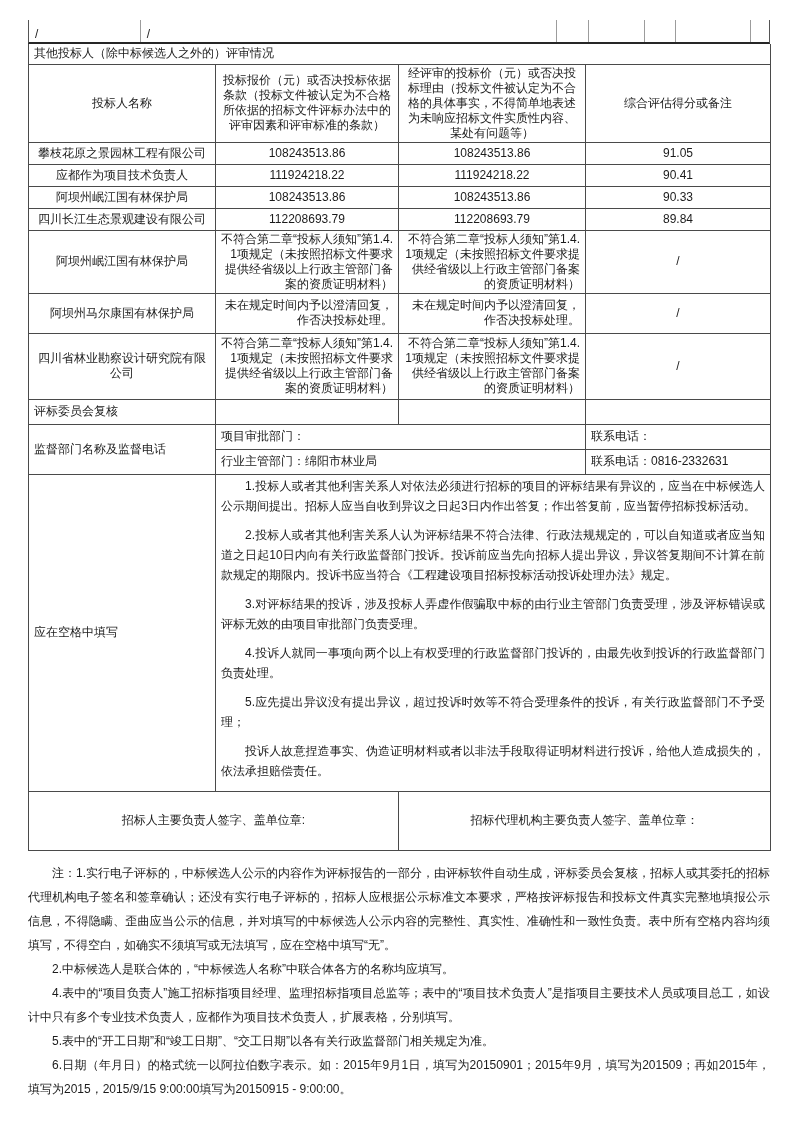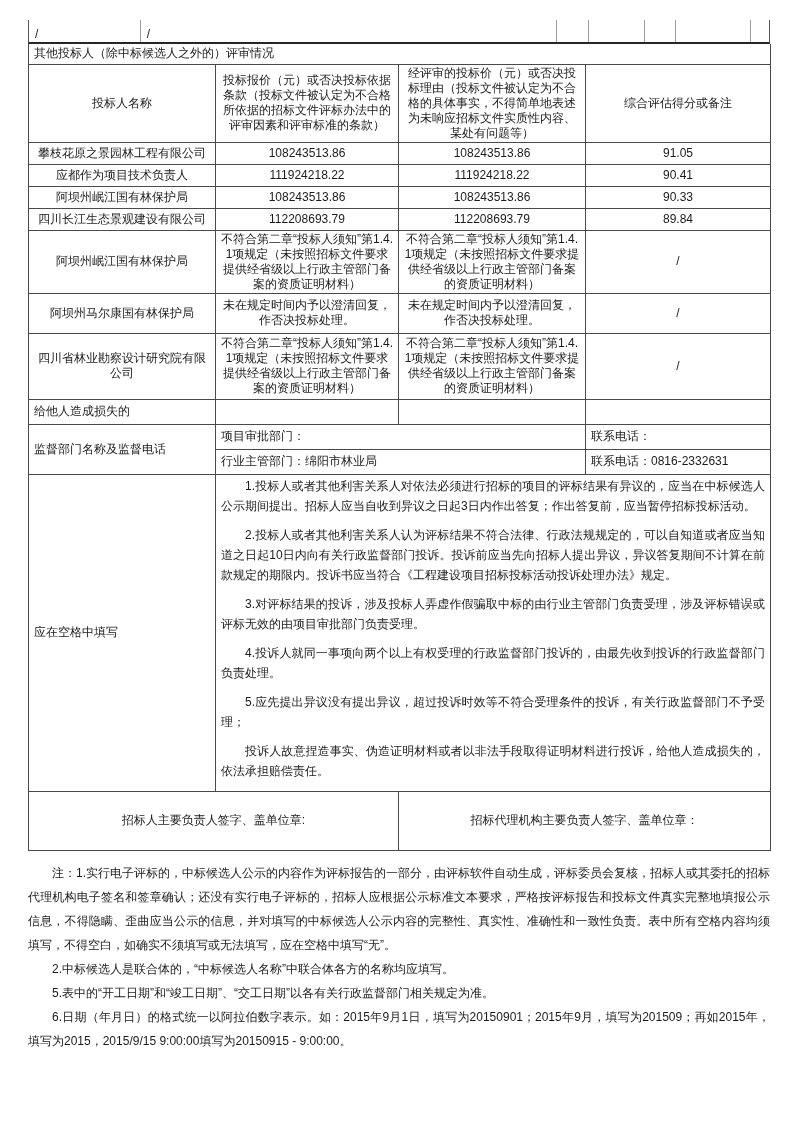--- a/index.html
+++ b/index.html
@@ -27,21 +27,21 @@
   .tc{text-align:center;}
   .tl{text-align:left;}
   .sec-title{height:20px;padding:2px 4px;}
   .hdr td{height:76px;line-height:15px;text-align:center;}
   .r-sm td{height:22px;text-align:center;}
   .r-m1 td{height:60px;line-height:15px;}
   .r-m2 td{height:40px;line-height:15px;}
   .r-m3 td{height:66px;line-height:15px;}
   .r-pub td{height:25px;}
   .r-sup td{height:25px;}
-  .reason{text-align:center;padding:2px 8px;}
+  .reason{text-align:right;padding:2px 8px;}
   .obj-label{vertical-align:middle;padding-left:4px;}
   .obj-body{vertical-align:top;padding:10px 14px 4px 10px;line-height:20px;margin-top:41px;}
   .obj-body p{margin:0 0 9px 0;text-indent:2em;text-align:justify;}
   .sig td{height:59px;vertical-align:top;padding-top:12px;text-align:center;}
 
   
   .notes{width:742px;margin-top:10px;font-size:12px;line-height:24px;}
   .notes p{margin:0;text-indent:2em;text-align:justify;}
 </style>
 </head>
@@ -118,21 +118,21 @@
         <td class="tc">/</td>
       </tr>
       <tr class="r-m3">
         <td class="tc">四川省林业勘察设计研究院有限公司</td>
         <td class="reason">不符合第二章“投标人须知”第1.4.1项规定（未按照招标文件要求提供经省级以上行政主管部门备案的资质证明材料）</td>
         <td class="reason">不符合第二章“投标人须知”第1.4.1项规定（未按照招标文件要求提供经省级以上行政主管部门备案的资质证明材料）</td>
         <td class="tc">/</td>
       </tr>
 
       <tr class="r-pub">
-        <td class="tl">给他人造成损失的</td>
+        <td class="tl">评标委员会复核</td>
         <td></td>
         <td></td>
         <td></td>
       </tr>
 
       <tr class="r-sup">
         <td rowspan="2" class="tl">监督部门名称及监督电话</td>
         <td colspan="2" class="tl">项目审批部门：</td>
         <td class="tl">联系电话：</td>
       </tr>
@@ -156,19 +156,20 @@
       <tr class="sig">
         <td colspan="2" class="tl">招标人主要负责人签字、盖单位章:</td>
         <td colspan="2" class="tl">招标代理机构主要负责人签字、盖单位章：</td>
       </tr>
     </tbody>
       </table>
 
     <div class="notes">
       <p>注：1.实行电子评标的，中标候选人公示的内容作为评标报告的一部分，由评标软件自动生成，评标委员会复核，招标人或其委托的招标代理机构电子签名和签章确认；还没有实行电子评标的，招标人应根据公示标准文本要求，严格按评标报告和投标文件真实完整地填报公示信息，不得隐瞒、歪曲应当公示的信息，并对填写的中标候选人公示内容的完整性、真实性、准确性和一致性负责。表中所有空格内容均须填写，不得空白，如确实不须填写或无法填写，应在空格中填写“无”。</p>
       <p>2.中标候选人是联合体的，“中标候选人名称”中联合体各方的名称均应填写。</p>
+      <p>4.表中的“项目负责人”施工招标指项目经理、监理招标指项目总监等；表中的“项目技术负责人”是指项目主要技术人员或项目总工，如设计中只有多个专业技术负责人，应都作为项目技术负责人，扩展表格，分别填写。</p>
       <p>5.表中的“开工日期”和“竣工日期”、“交工日期”以各有关行政监督部门相关规定为准。</p>
       <p>6.日期（年月日）的格式统一以阿拉伯数字表示。如：2015年9月1日，填写为20150901；2015年9月，填写为201509；再如2015年，填写为2015，2015/9/15 9:00:00填写为20150915 - 9:00:00。</p>
 
     </div>
 
   </div>
 </div>
 
 </body></html>

